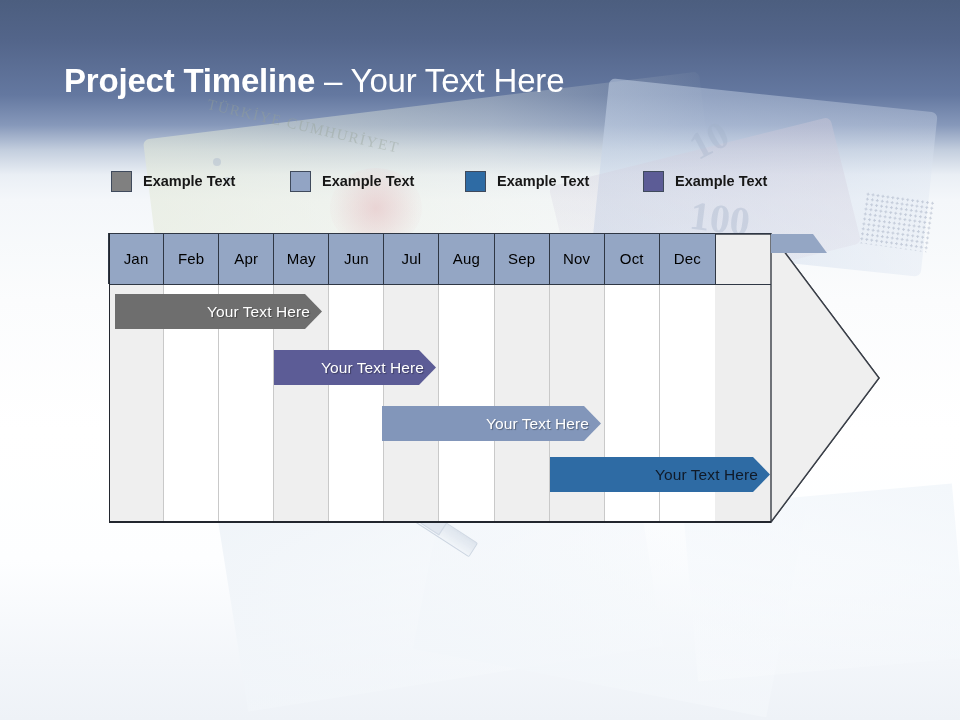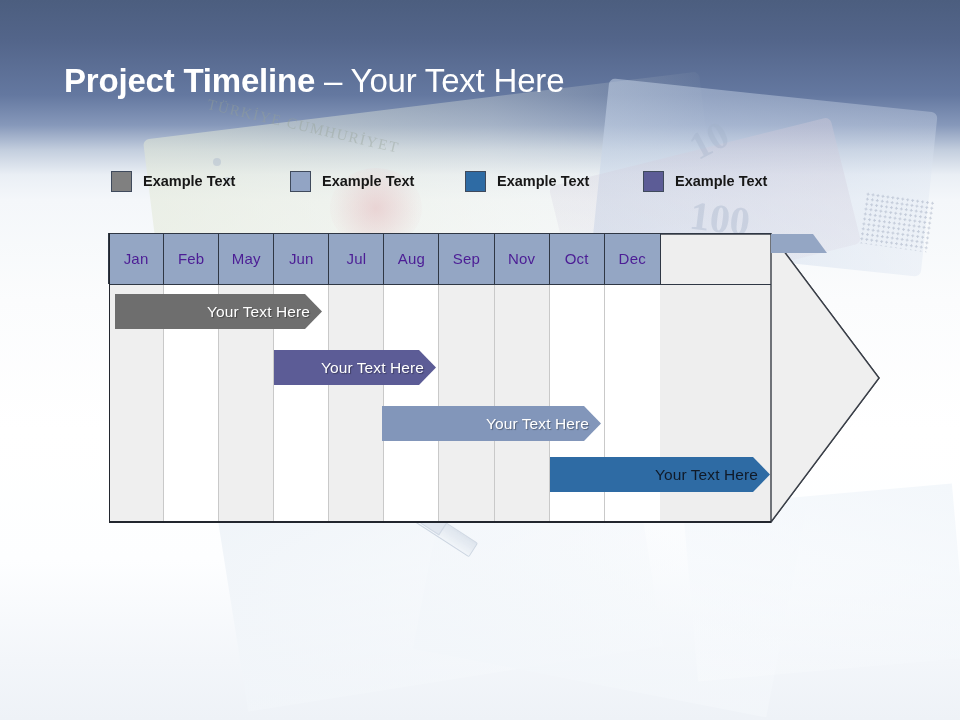--- a/index.html
+++ b/index.html
@@ -223,21 +223,21 @@
     position: absolute;
     left: -1px; right: -1px; top: 0;
     height: 51px;
     background: #94a6c4;
     border-right: 1px solid #2f3744;
     border-left: 1px solid #2f3744;
     box-sizing: border-box;
     display: flex;
     align-items: center;
     justify-content: center;
-    color: #4c1d95;
+    color: #000000;
     font-size: 15px;
     letter-spacing: .2px;
   }
 
   #head-top-line {
     position: absolute;
     left: 0; top: 0;
     width: 662px;
     height: 1px;
     background: #2f3744;
@@ -345,20 +345,23 @@
       <polygon points="662,1 704,1 718,20 662,20" fill="#94a6c4" stroke="none"></polygon>
     </svg>
 
     <div id="grid">
         <div class="month-col shade">
           <div class="month-head">Jan</div>
         </div>
         <div class="month-col plain">
           <div class="month-head">Feb</div>
         </div>
+        <div class="month-col plain">
+          <div class="month-head">Apr</div>
+        </div>
         <div class="month-col shade">
           <div class="month-head">May</div>
         </div>
         <div class="month-col plain">
           <div class="month-head">Jun</div>
         </div>
         <div class="month-col shade">
           <div class="month-head">Jul</div>
         </div>
         <div class="month-col plain">

